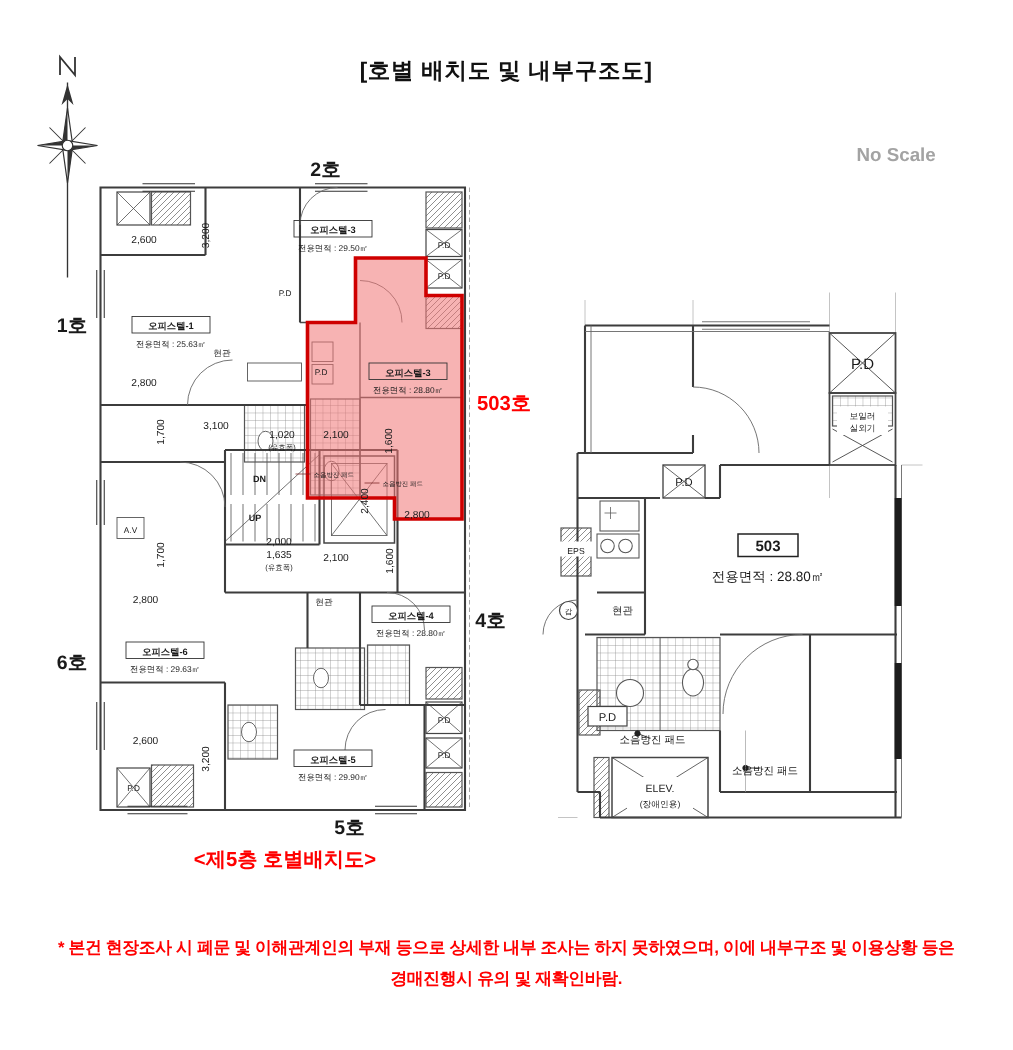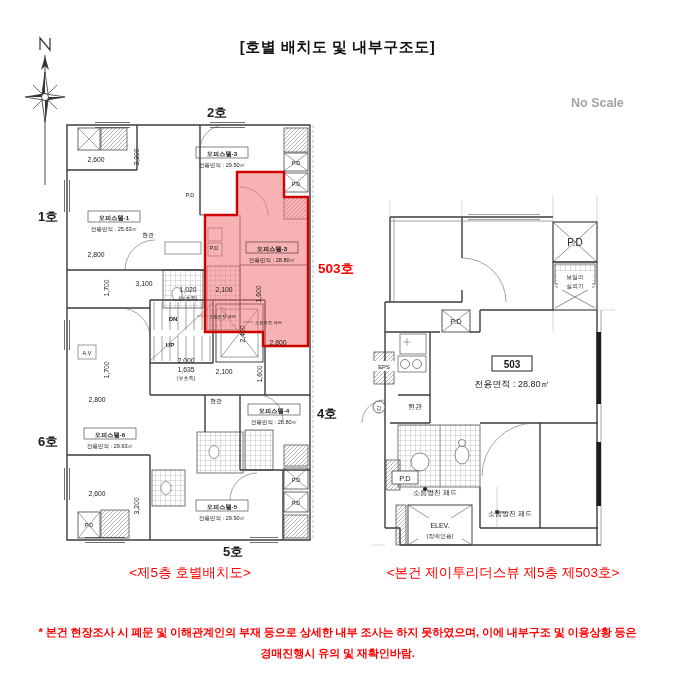--- a/index.html
+++ b/index.html
@@ -1,21 +1,21 @@
 <!DOCTYPE html>
 <html><head>
 <meta charset="utf-8">
 <style>
   html,body{margin:0;padding:0;background:#fff;}
   .page{position:relative;width:675px;height:700px;background:#fff;overflow:hidden;
         font-family:"Liberation Sans","DejaVu Sans",sans-serif;}
   .title{position:absolute;top:38px;left:0;width:100%;text-align:center;
          font-size:15px;font-weight:bold;color:#111;letter-spacing:0.5px;}
   .noscale{position:absolute;top:96px;left:571px;font-size:12.5px;font-weight:600;color:#a3a3a3;}
-  .caption{position:absolute;top:564px;font-size:13.5px;font-weight:normal;color:#f00;white-space:nowrap;}
+  .caption{position:absolute;top:564px;font-size:13.5px;font-weight:bold;color:#f00;white-space:nowrap;}
   .caption.left{left:190px;transform:translateX(-50%);}
   .caption.right{left:503px;transform:translateX(-50%);}
   .footnote{position:absolute;top:622px;left:0;width:100%;text-align:center;
             color:#f00;font-weight:bold;font-size:11.2px;line-height:21px;letter-spacing:-0.2px;}
   .footnote div{white-space:nowrap;}
   svg{position:absolute;top:0;left:0;}
   svg text{font-family:"Liberation Sans","DejaVu Sans",sans-serif;fill:#1a1a1a;text-anchor:middle;}
   .ho{font-size:13px;font-weight:bold;}
   .hl{font-size:13.5px;font-weight:bold;fill:#f00;text-anchor:start;}
   .nm{font-size:6.2px;font-weight:bold;}
@@ -301,20 +301,19 @@
       <rect x="392" y="471" width="26" height="13" fill="#fff" stroke="#444" stroke-width="0.8"></rect>
       <text class="pd2" x="405" y="480.5">P.D</text>
       <text class="elv" x="435" y="495" text-anchor="start">소음방진 패드</text>
       <text class="elv" x="510" y="516" text-anchor="start">소음방진 패드</text>
       <text class="elv" x="440" y="528">ELEV.</text>
       <text class="elv2" x="440" y="538">(장애인용)</text>
     </g>
   </svg>
 
   <div class="caption left">&lt;제5층  호별배치도&gt;</div>
-  <div class="caption right">&lt;본건 제이투리더스뷰 제5층 제503호&gt;</div>
 
   <div class="footnote">
     <div>* 본건 현장조사 시 폐문 및 이해관계인의 부재 등으로 상세한 내부 조사는 하지 못하였으며, 이에 내부구조 및 이용상황 등은</div>
     <div>경매진행시 유의 및 재확인바람.</div>
   </div>
 
 </div>
 
 </body></html>

